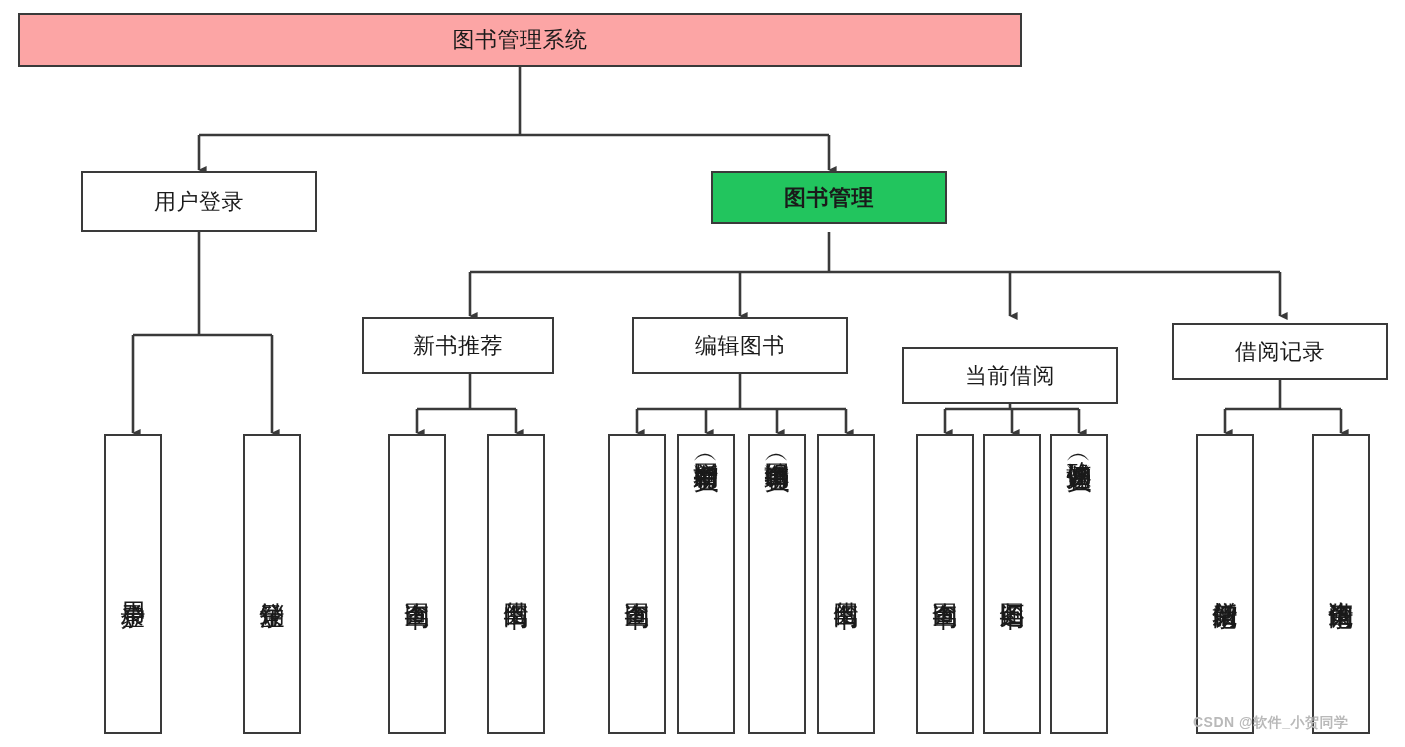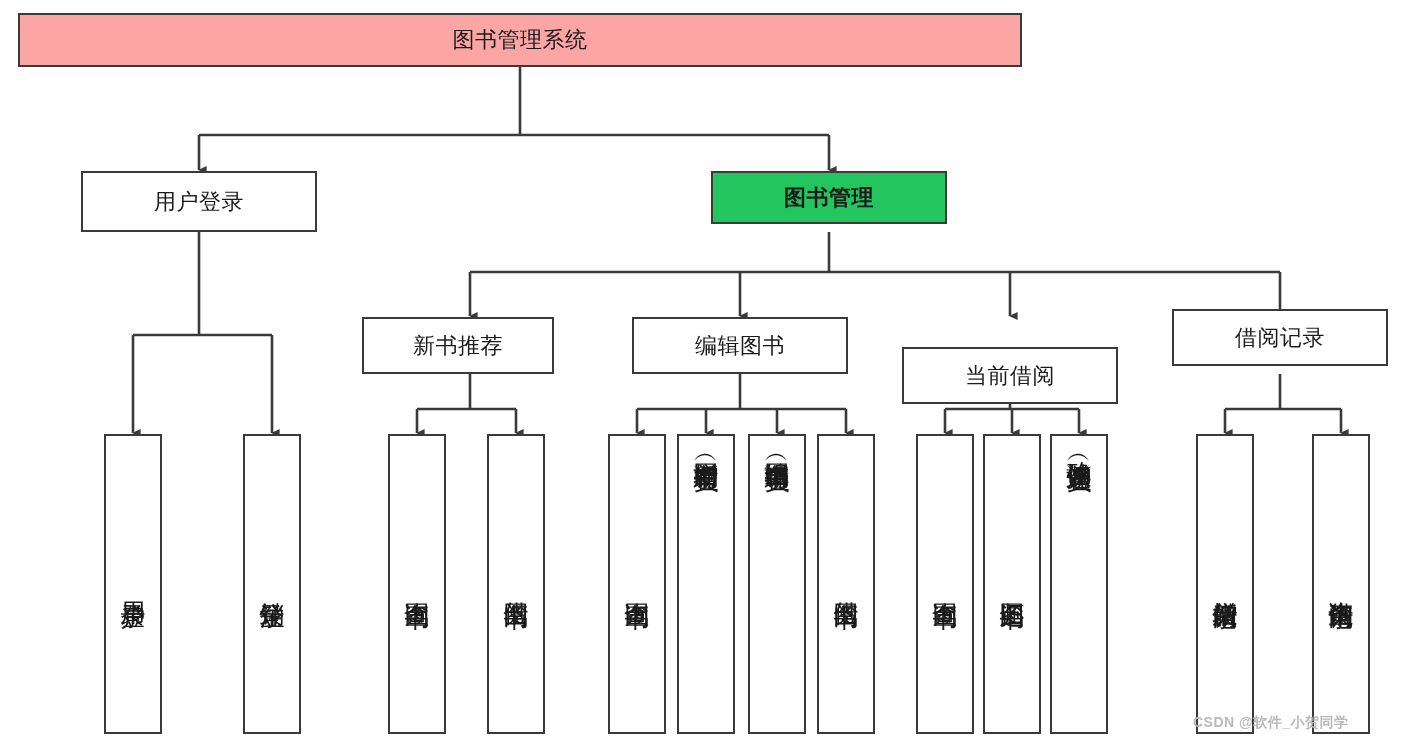--- a/index.html
+++ b/index.html
@@ -128,21 +128,21 @@
       </div>
       <div class="node horizontal" style="left: 362px; top: 317px; width: 192px; height: 57px; border-color: rgb(58, 58, 58); background: rgb(255, 255, 255); color: rgb(26, 26, 26);">
         <span class="node-label">新书推荐</span>
       </div>
       <div class="node horizontal" style="left: 632px; top: 317px; width: 216px; height: 57px; border-color: rgb(58, 58, 58); background: rgb(255, 255, 255); color: rgb(26, 26, 26);">
         <span class="node-label">编辑图书</span>
       </div>
       <div class="node horizontal" style="left: 902px; top: 317px; width: 216px; height: 57px; border-color: rgb(58, 58, 58); background: rgb(255, 255, 255); color: rgb(26, 26, 26); margin-top: 30px;">
         <span class="node-label">当前借阅</span>
       </div>
-      <div class="node horizontal" style="left: 1172px; top: 309px; width: 216px; height: 57px; border-color: rgb(58, 58, 58); background: rgb(255, 255, 255); color: rgb(26, 26, 26);">
+      <div class="node horizontal" style="left: 1172px; top: 323px; width: 216px; height: 57px; border-color: rgb(58, 58, 58); background: rgb(255, 255, 255); color: rgb(26, 26, 26);">
         <span class="node-label">借阅记录</span>
       </div>
       <div class="node vertical centered" style="left: 104px; top: 434px; width: 58px; height: 300px; border-color: rgb(58, 58, 58); background: rgb(255, 255, 255); color: rgb(26, 26, 26);">
         <span class="node-label">用户登录</span>
       </div>
       <div class="node vertical centered" style="left: 243px; top: 434px; width: 58px; height: 300px; border-color: rgb(58, 58, 58); background: rgb(255, 255, 255); color: rgb(26, 26, 26);">
         <span class="node-label">注销登录</span>
       </div>
       <div class="node vertical centered" style="left: 388px; top: 434px; width: 58px; height: 300px; border-color: rgb(58, 58, 58); background: rgb(255, 255, 255); color: rgb(26, 26, 26);">
         <span class="node-label">查询图书</span>

